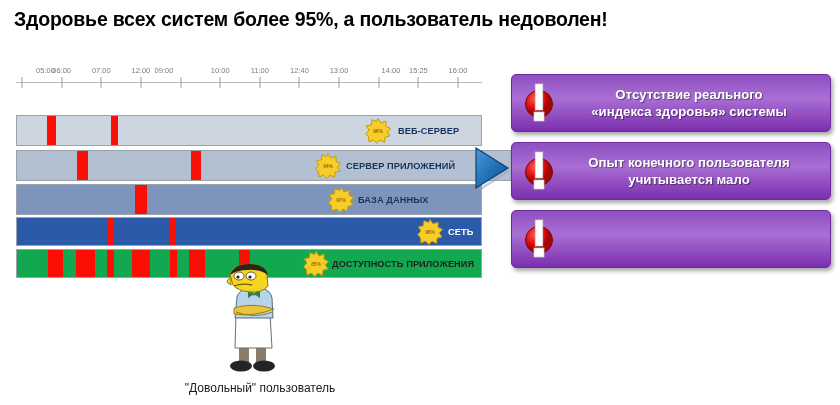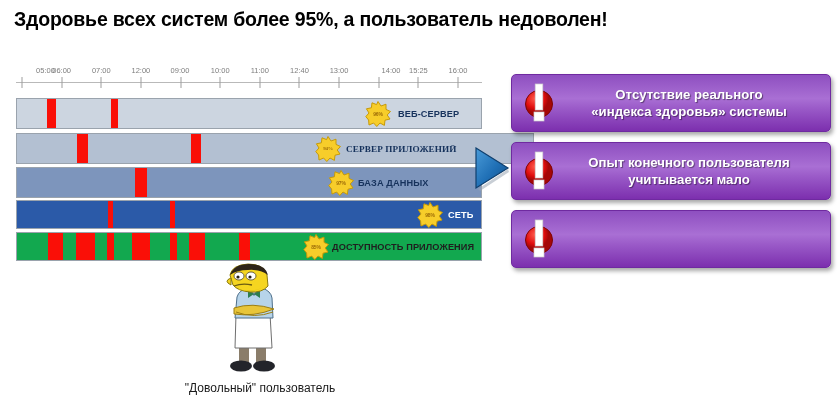--- a/index.html
+++ b/index.html
@@ -28,21 +28,21 @@
     transform:translateX(-50%);white-space:nowrap;
   }
   .axis-line{
     position:absolute;left:0;top:16px;width:466px;height:1px;background:#b9b9b9;
   }
   .axis-tick{
     position:absolute;top:11px;width:1px;height:11px;background:#9d9d9d;
     transform:translateX(-50%);
   }
 
-  .bar-row{position:absolute;left:6px;height:30px;}
+  .bar-row{position:absolute;left:6px;height:30px;margin-top:17px;}
   .bar{
     position:absolute;left:0;top:0;height:100%;width:100%;
     border:1px solid #9aa3ad;box-sizing:border-box;
   }
   .seg{position:absolute;top:0;height:100%;background:#fa0f07;}
 
   .star{
     position:absolute;top:50%;transform:translate(-50%,-50%);
     width:26px;height:26px;display:flex;align-items:center;justify-content:center;
     z-index:6;
@@ -99,21 +99,21 @@
       <div class="axis-line"></div>
       <div id="axis-ticks">
           <div class="axis-label" style="left: 6px; padding-left: 47px;">05:00</div>
           <div class="axis-tick" style="left: 6px;"></div>
           <div class="axis-label" style="left: 45.6364px;">06:00</div>
           <div class="axis-tick" style="left: 45.6364px;"></div>
           <div class="axis-label" style="left: 85.2727px;">07:00</div>
           <div class="axis-tick" style="left: 85.2727px;"></div>
           <div class="axis-label" style="left: 124.909px;">12:00</div>
           <div class="axis-tick" style="left: 124.909px;"></div>
-          <div class="axis-label" style="left: 164px;">09:00</div>
+          <div class="axis-label" style="left: 148px;">09:00</div>
           <div class="axis-tick" style="left: 164.545px;"></div>
           <div class="axis-label" style="left: 204.182px;">10:00</div>
           <div class="axis-tick" style="left: 204.182px;"></div>
           <div class="axis-label" style="left: 243.818px;">11:00</div>
           <div class="axis-tick" style="left: 243.818px;"></div>
           <div class="axis-label" style="left: 283.455px;">12:40</div>
           <div class="axis-tick" style="left: 283.455px;"></div>
           <div class="axis-label" style="left: 323.091px; text-align: right;">13:00</div>
           <div class="axis-tick" style="left: 323.091px;"></div>
           <div class="axis-label" style="left: 375px;">14:00</div>
@@ -131,21 +131,21 @@
             <div class="seg" style="left: 93.5964px; width: 7.53091px;"></div>
           </div>
           <div class="star" style="left: 362px;">
             <svg viewBox="0 0 26 26">
               <polygon points="13,0.5 16,5 21,3.2 21,8.4 25.5,10.5 22.2,14 25,18 20,19.2 19.4,24.4 15,22 11.8,25.5 8.6,22 4,24 3.6,19 0.8,15.6 4,12 1.4,7.8 6.4,6.8 7,1.8 11.6,3.6" fill="#f7cd2a" stroke="#c79a08" stroke-width="1"></polygon>
             </svg>
             <span>96%</span>
           </div>
           <div class="bar-label" style="left: 382px; color: rgb(22, 50, 92);">ВЕБ-СЕРВЕР</div>
         </div>
-        <div class="bar-row" style="top: 67px; height: 31px; width: 518px; font-family: Liberation Serif, serif;">
+        <div class="bar-row" style="top: 67px; height: 31px; width: 518px;">
           <div class="bar" style="background: rgb(179, 192, 210);">
             <div class="seg" style="left: 59.5091px; width: 11.8909px;"></div>
             <div class="seg" style="left: 174.058px; width: 10.3055px;"></div>
           </div>
           <div class="star" style="left: 312px;">
             <svg viewBox="0 0 26 26">
               <polygon points="13,0.5 16,5 21,3.2 21,8.4 25.5,10.5 22.2,14 25,18 20,19.2 19.4,24.4 15,22 11.8,25.5 8.6,22 4,24 3.6,19 0.8,15.6 4,12 1.4,7.8 6.4,6.8 7,1.8 11.6,3.6" fill="#f7cd2a" stroke="#c79a08" stroke-width="1"></polygon>
             </svg>
             <span>94%</span>
           </div>

